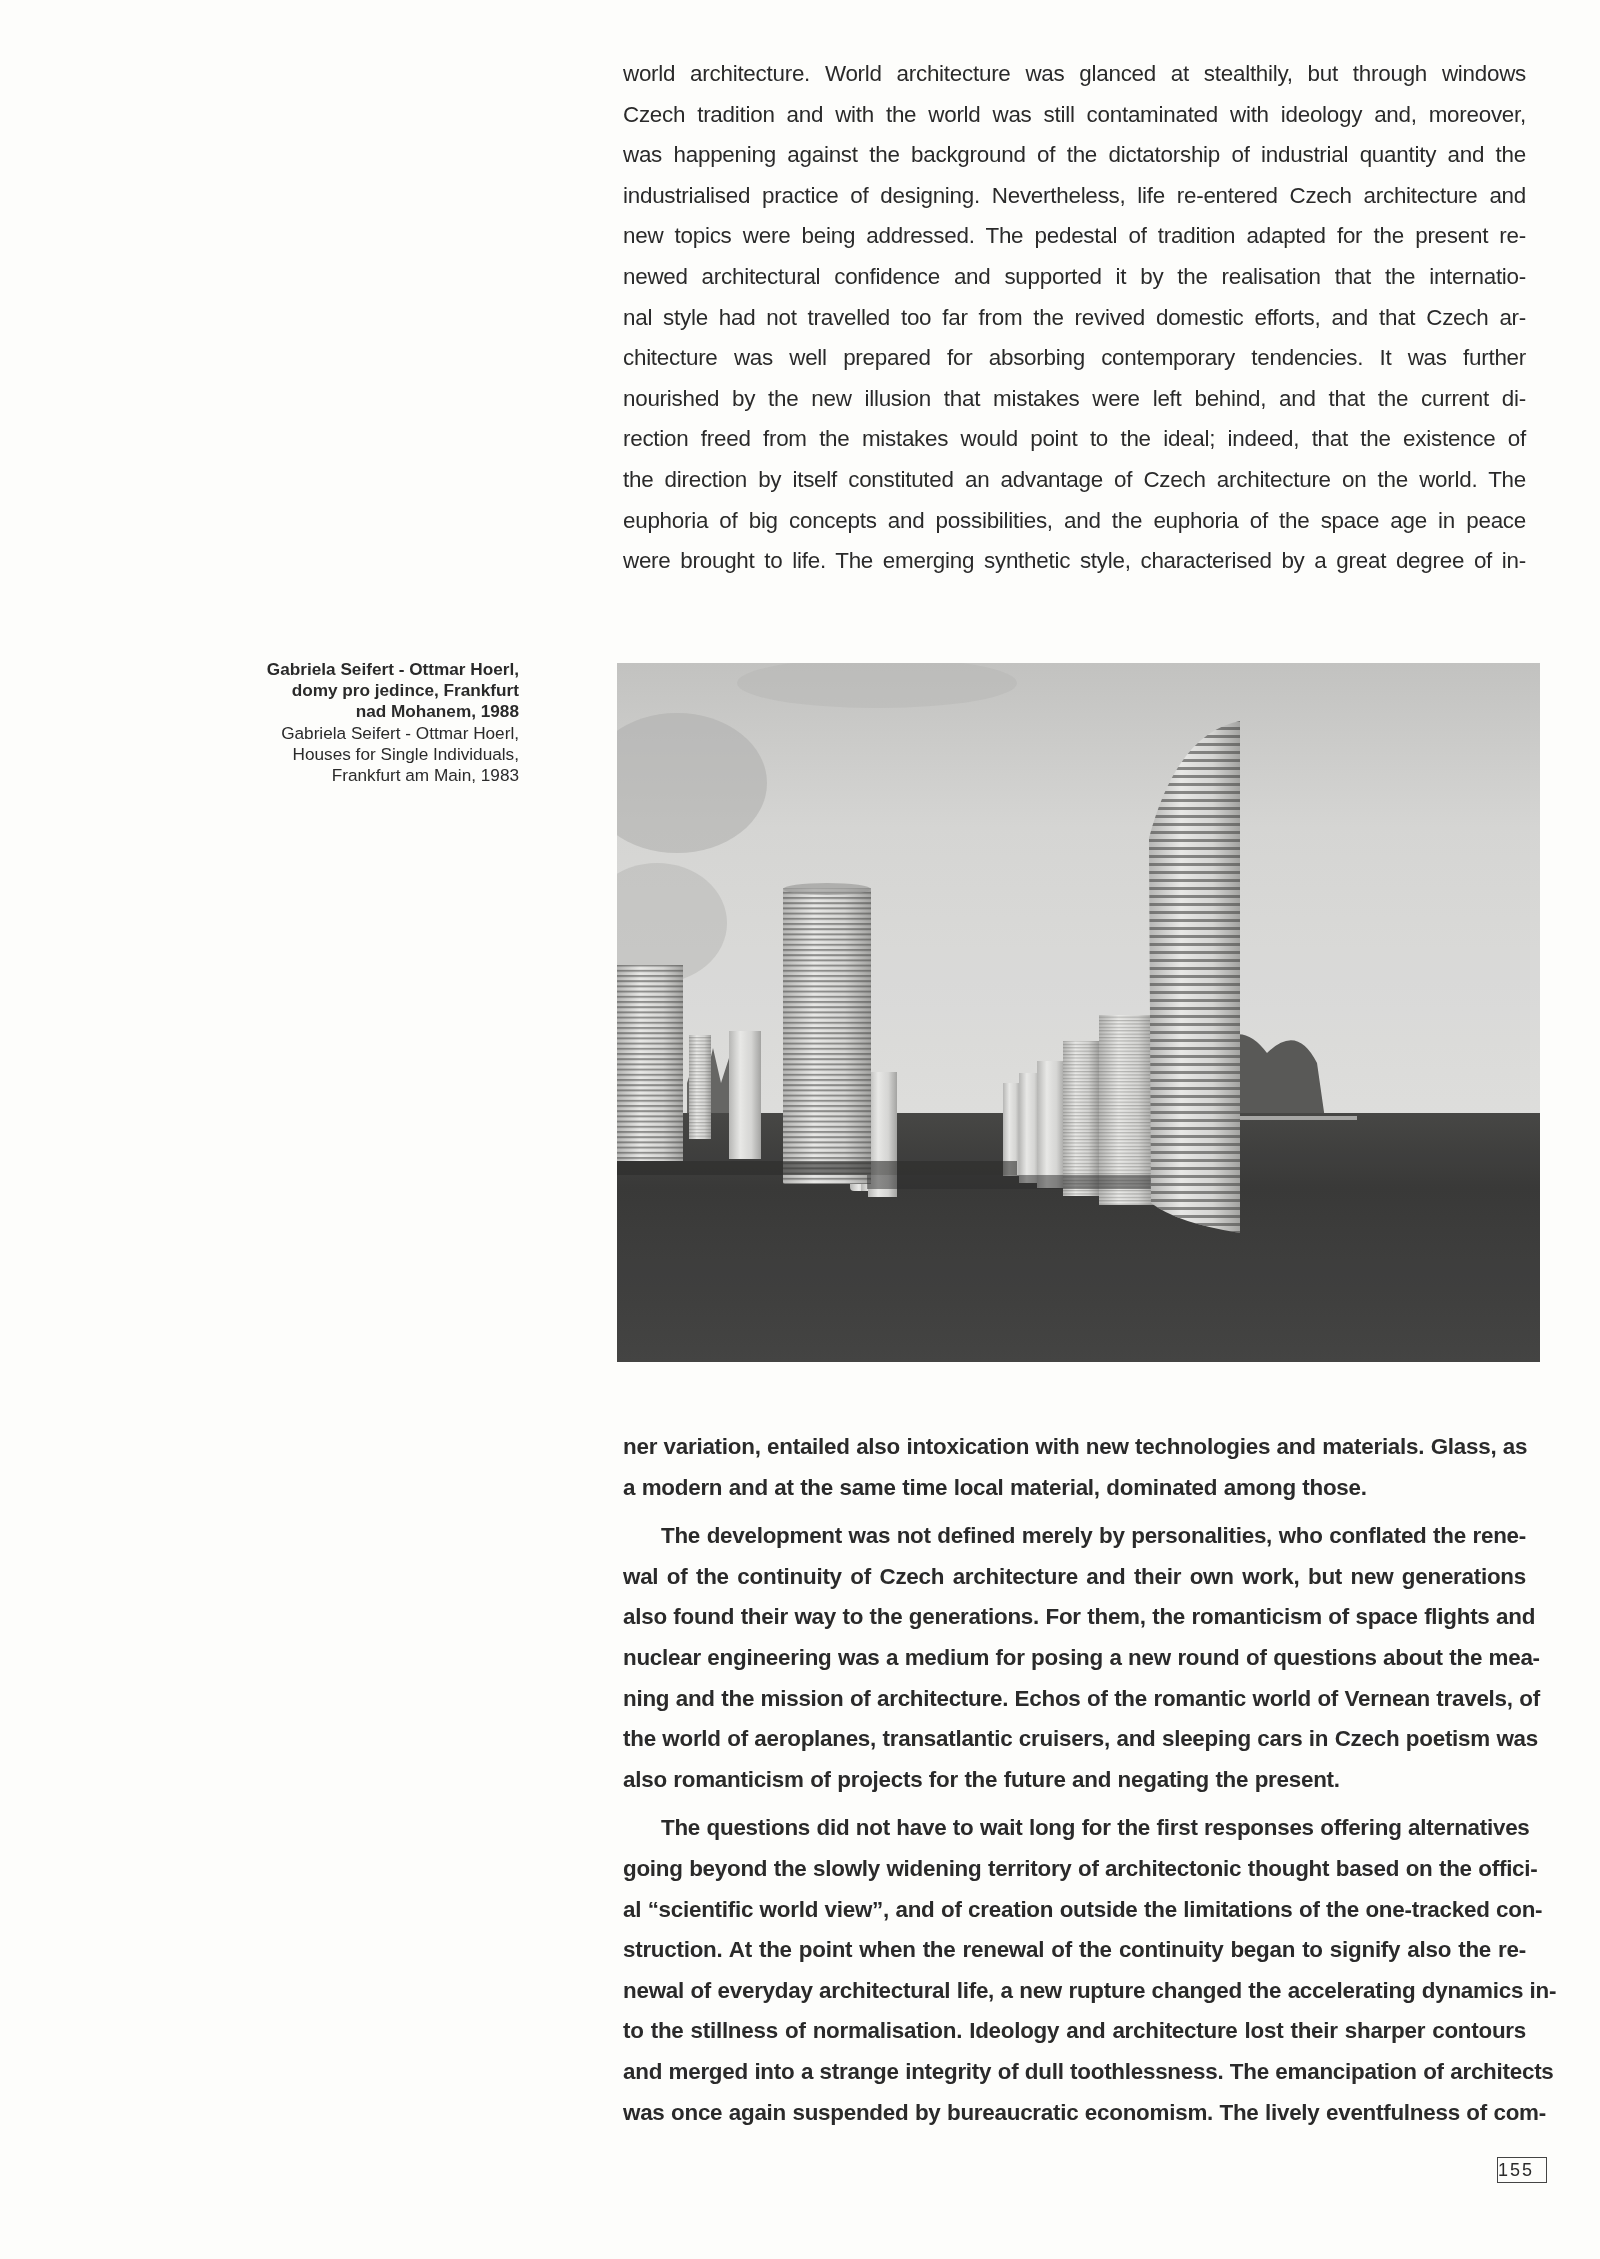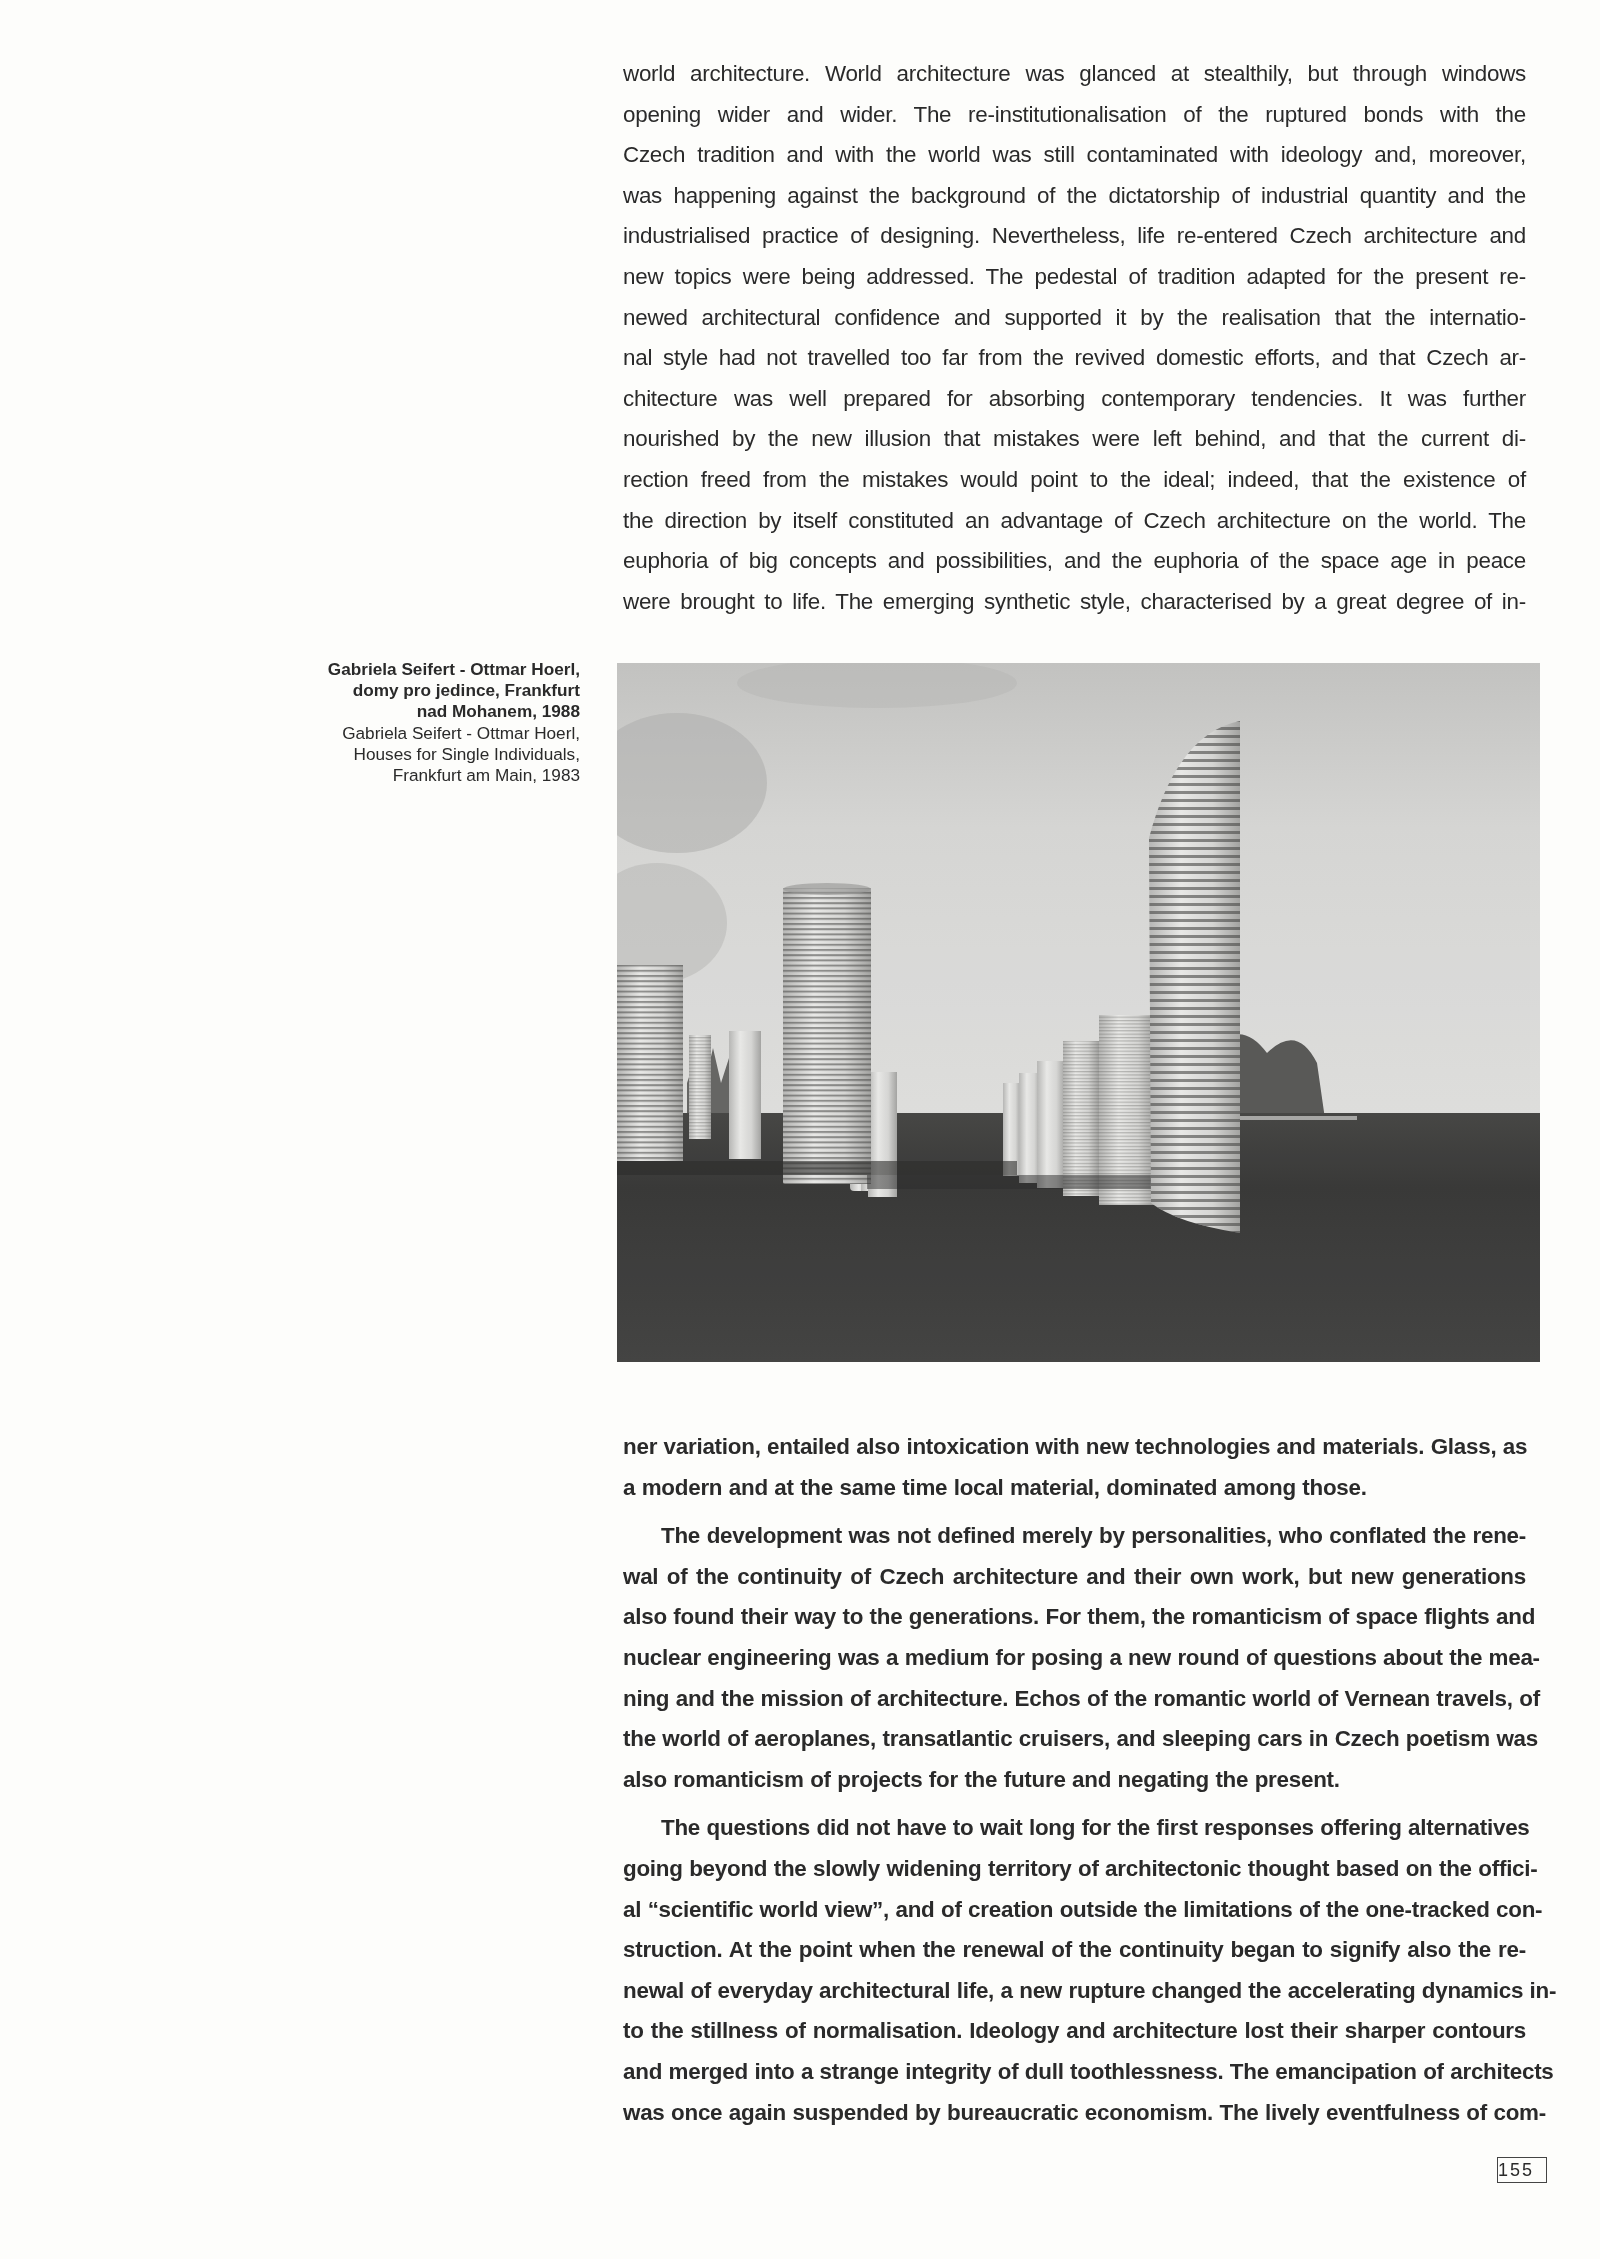--- a/index.html
+++ b/index.html
@@ -42,21 +42,21 @@
     text-align-last: left;
   }
   .line.indent {
     padding-left: 38px;
   }
   .top-block { top: 46px; }
   .bottom-block { top: 1419px; font-weight: bold; }
 
   .caption {
     position: absolute;
-    right: 1020px;
+    right: 1081px;
     top: 659px;
     width: 340px;
     text-align: right;
     font-size: 17.2px;
     line-height: 21.2px;
     color: #2a2a2a;
   }
   .caption .bold {
     font-weight: bold;
     display: block;
@@ -91,21 +91,20 @@
     letter-spacing: 2px;
     color: #2a2a2a;
   }
 </style>
 </head>
 <body>
 
 <div class="text-col top-block">
   <p>
     <span class="line">world architecture. World architecture was glanced at stealthily, but through windows</span>
-    <span class="line">opening wider and wider. The re-institutionalisation of the ruptured bonds with the</span>
     <span class="line">Czech tradition and with the world was still contaminated with ideology and, moreover,</span>
     <span class="line">was happening against the background of the dictatorship of industrial quantity and the</span>
     <span class="line">industrialised practice of designing. Nevertheless, life re-entered Czech architecture and</span>
     <span class="line">new topics were being addressed. The pedestal of tradition adapted for the present re-</span>
     <span class="line">newed architectural confidence and supported it by the realisation that the internatio-</span>
     <span class="line">nal style had not travelled too far from the revived domestic efforts, and that Czech ar-</span>
     <span class="line">chitecture was well prepared for absorbing contemporary tendencies. It was further</span>
     <span class="line">nourished by the new illusion that mistakes were left behind, and that the current di-</span>
     <span class="line">rection freed from the mistakes would point to the ideal; indeed, that the existence of</span>
     <span class="line">the direction by itself constituted an advantage of Czech architecture on the world. The</span>

